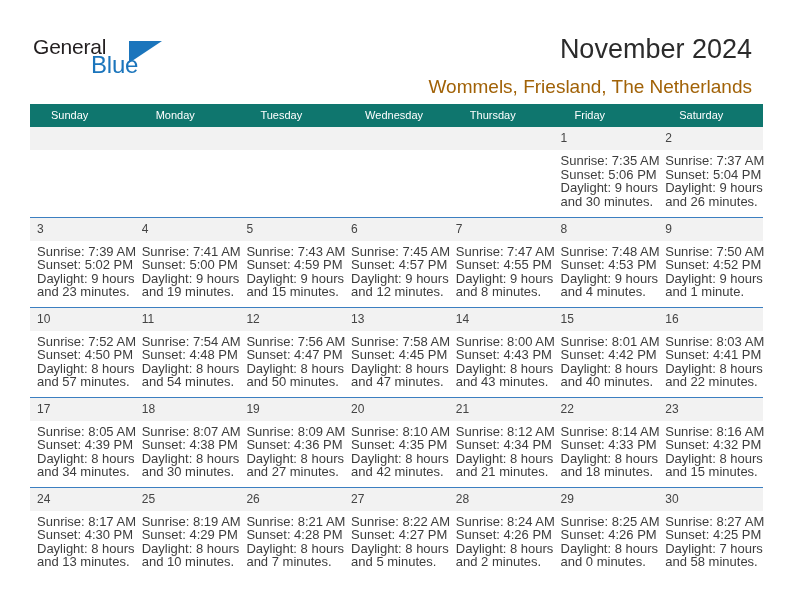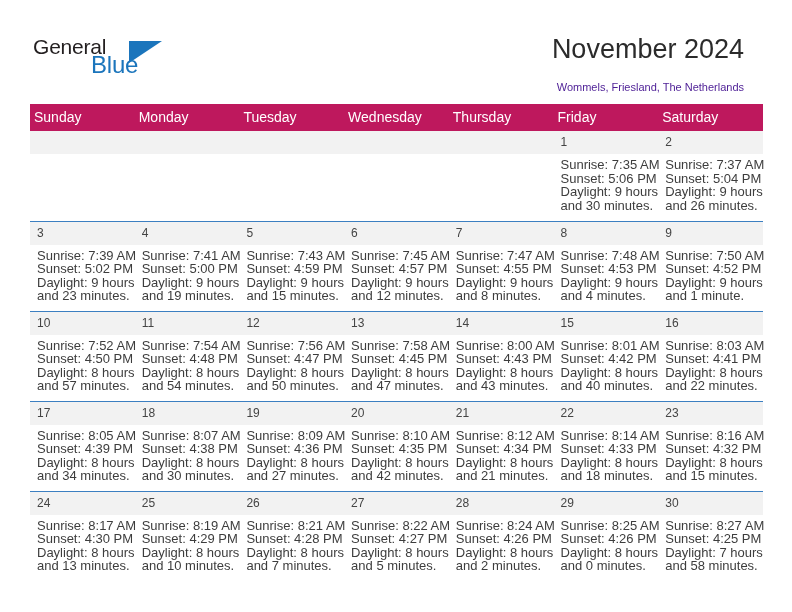--- a/index.html
+++ b/index.html
@@ -14,21 +14,21 @@
     position: relative;
     width: 792px;
     height: 612px;
     background: #ffffff;
     overflow: hidden;
   }
 
   
   .top {
     position: absolute;
-    left: 0; right: 12px; top: 0;
+    left: 0; right: 4px; top: 0;
     height: 78px;
     border-radius: 15px;
   }
   .logo {
     position: absolute;
     left: 33px;
     top: 36px;
     width: 140px;
     height: 46px;
   }
@@ -65,42 +65,42 @@
     color: #2b2b2b;
     line-height: 32px;
     white-space: nowrap;
     font-weight: normal;
     margin-left: 41px;
   }
   .subtitle {
     position: absolute;
     right: 36px;
     top: 78px;
-    font-size: 11px;
-    color: #4c1d95;
+    font-size: 19px;
+    color: #a16207;
     line-height: 18px;
     white-space: nowrap;
   }
 
   
   .cal {
     position: absolute;
     left: 30px;
     top: 104px;
     width: 733px;
     border-collapse: collapse;
     table-layout: fixed;
   }
   .cal th {
-    background: #be185d;
+    background: #0f766e;
     color: #ffffff;
-    font-size: 14px;
+    font-size: 11px;
     font-weight: normal;
     text-align: left;
-    padding: 5px 0 6px 4px;
+    padding: 5px 0 6px 21px;
     height: 22px;
     border: 0;
   }
   .cal td {
     width: 104.7px;
     height: 90px;
     vertical-align: top;
     padding: 0;
     border: 0;
     border-top: 1.5px solid #3c7fc1;

